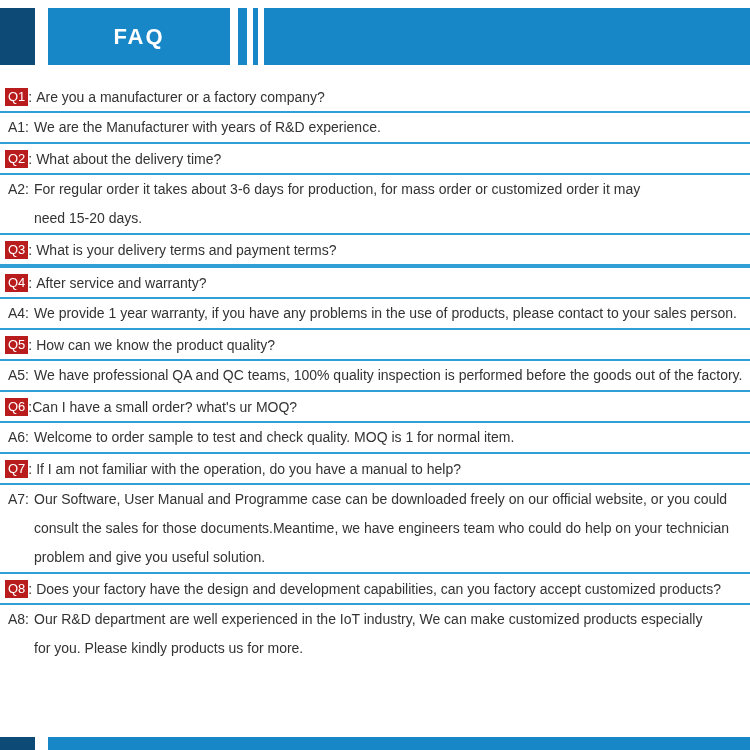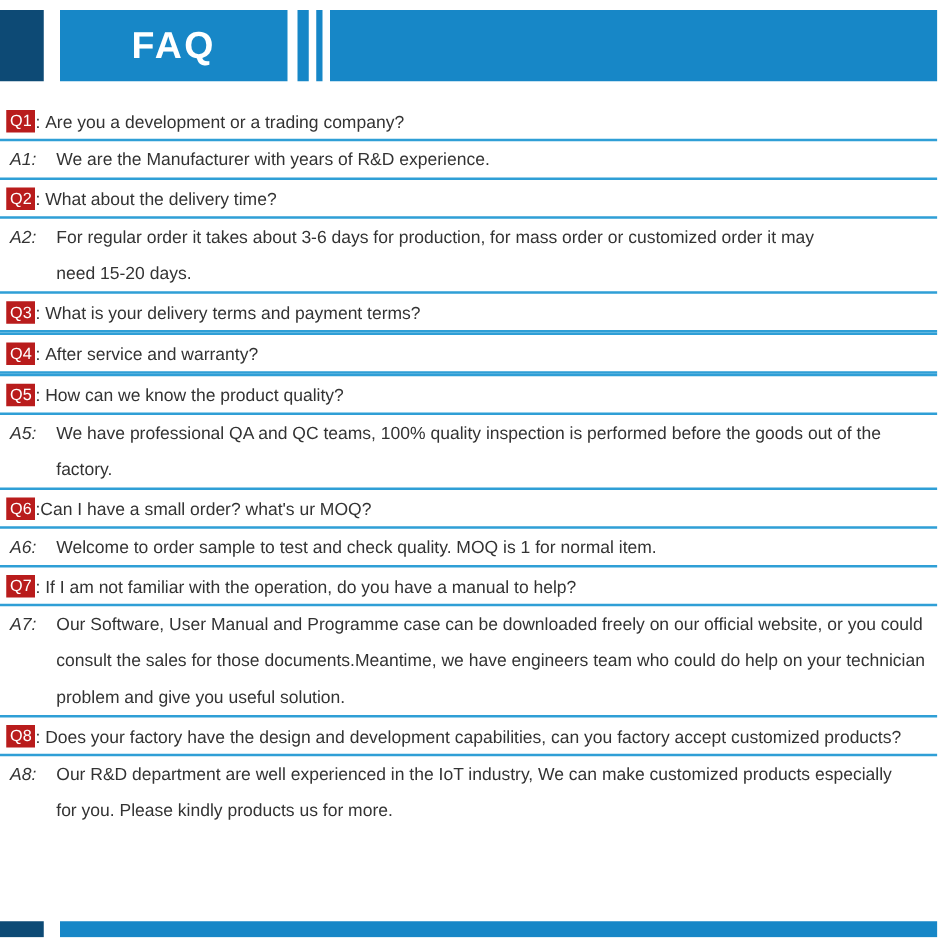--- a/index.html
+++ b/index.html
@@ -10,41 +10,41 @@
   }
   .page { position:relative; width:750px; height:750px; overflow:hidden; background:#fff; }
 
   
   .header { position:absolute; top:8px; left:0; right:0; height:57px; display:flex; }
   .hdr-dark { width:35px; background:#0d4a75; }
   .hdr-gap-a { width:13px; }
   .hdr-title {
     width:182px; background:#1787c7; color:#ffffff;
     display:flex; align-items:center; justify-content:center;
-    font-size:30px; font-weight:bold; letter-spacing:2px;
+    font-size:22px; font-weight:bold; letter-spacing:2px;
   }
   .hdr-gap-b { width:8px; }
   .hdr-bar-a { width:9px; background:#1787c7; }
   .hdr-gap-c { width:6px; }
   .hdr-bar-b { width:5px; background:#1787c7; }
   .hdr-bar-main { flex:1; background:#1787c7; margin-left:6px; }
 
   
   .content { position:absolute; top:82px; left:0; right:0; }
   .row { font-size:14px; color:#333333; }
   .q-row { display:flex; align-items:center; height:29px; padding-left:5px; }
   .q-chip {
     background:#b91c1c; color:#ffffff;
     font-size:13px; line-height:18px; padding:0 3px;
     display:inline-block;
   }
   .q-sep { white-space:pre; color:#333; }
   .q-text { color:#333; }
   .a-row { display:flex; padding-left:8px; }
-  .a-label { line-height:29px; margin-right:16px; white-space:pre;font-style:italic; }
+  .a-label { line-height:29px; margin-right:5px; white-space:pre; }
   .a-lines { flex:1; }
   .a-line { line-height:29px; }
   .rule { height:2px; background:#2f9fd6; }
 
   
   .footer { position:absolute; bottom:0; left:0; right:0; height:13px; display:flex; }
   .ftr-dark { width:35px; background:#0d4a75; }
   .ftr-gap { width:13px; }
   .ftr-bar { flex:1; background:#1787c7; }
 </style>
@@ -61,21 +61,21 @@
     <div class="hdr-bar-a"></div>
     <div class="hdr-gap-c"></div>
     <div class="hdr-bar-b"></div>
     <div class="hdr-bar-main"></div>
   </div>
 
   <div class="content">
       <div class="row q-row">
         <span class="q-chip">Q1</span>
         <span class="q-sep">: </span>
-        <span class="q-text">Are you a development or a trading company?</span>
+        <span class="q-text">Are you a manufacturer or a factory company?</span>
       </div>
       <div class="rule"></div>
       <div class="row a-row">
         <span class="a-label">A1:</span>
         <div class="a-lines">
           <div class="a-line">We are the Manufacturer with years of R&amp;D experience.</div>
         </div>
       </div>
       <div class="rule"></div>
       <div class="row q-row">
@@ -98,20 +98,26 @@
         <span class="q-text">What is your delivery terms and payment terms?</span>
       </div>
       <div class="rule"></div>
       <div class="rule"></div>
       <div class="row q-row">
         <span class="q-chip">Q4</span>
         <span class="q-sep">: </span>
         <span class="q-text">After service and warranty?</span>
       </div>
       <div class="rule"></div>
+      <div class="row a-row">
+        <span class="a-label">A4:</span>
+        <div class="a-lines">
+          <div class="a-line">We provide 1 year warranty, if you have any problems in the use of products, please contact to your sales person.</div>
+        </div>
+      </div>
       <div class="rule"></div>
       <div class="row q-row">
         <span class="q-chip">Q5</span>
         <span class="q-sep">: </span>
         <span class="q-text">How can we know the product quality?</span>
       </div>
       <div class="rule"></div>
       <div class="row a-row">
         <span class="a-label">A5:</span>
         <div class="a-lines">

